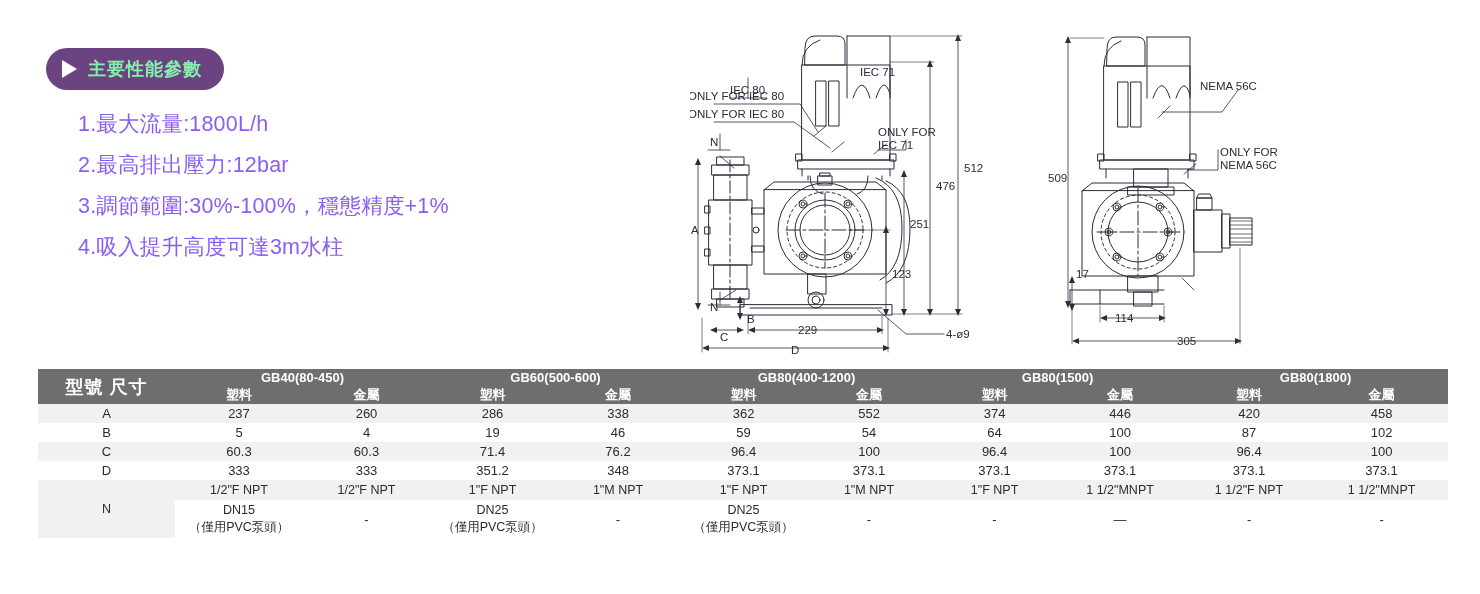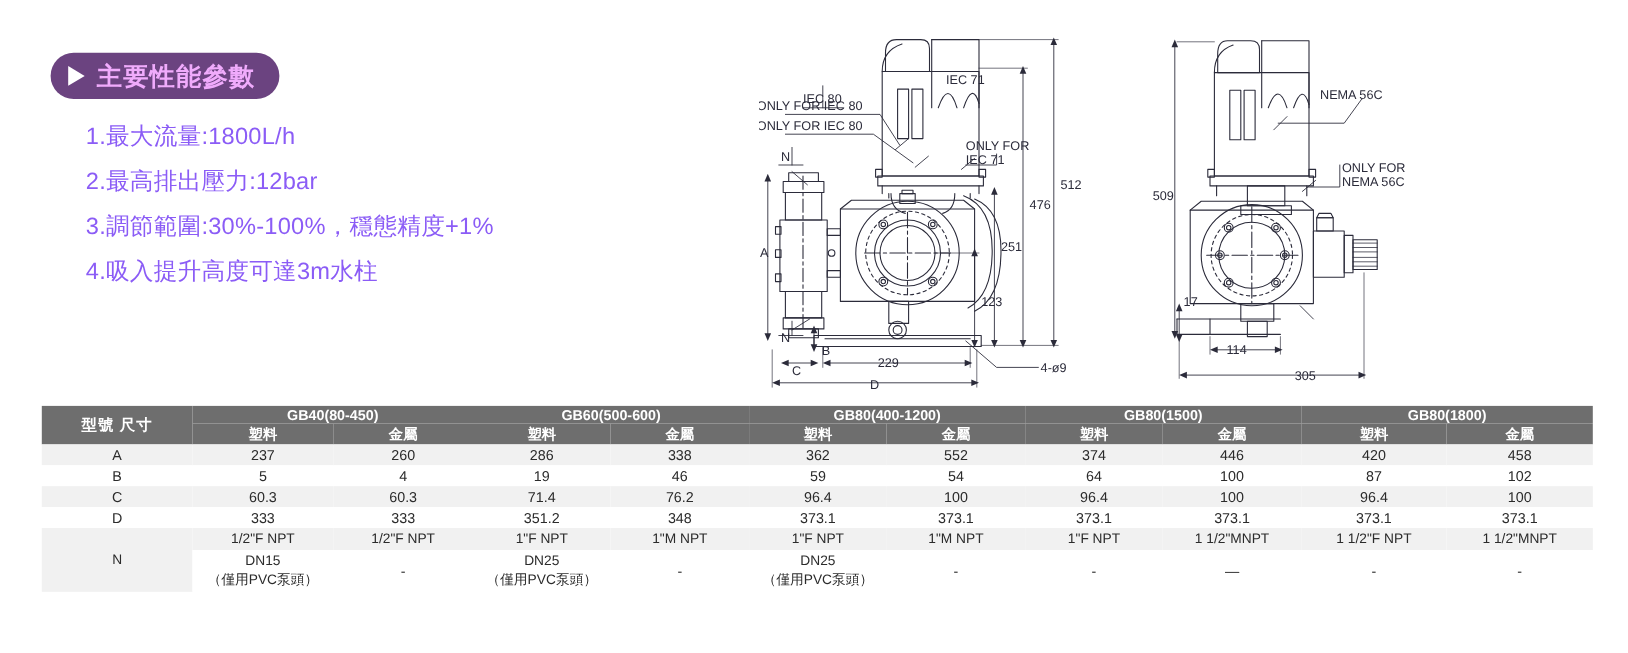--- a/index.html
+++ b/index.html
@@ -21,22 +21,22 @@
     display: flex; align-items: center; gap: 11px;
   }
   .badge-tri {
     width: 0; height: 0;
     border-left: 15px solid #ffffff;
     border-top: 9px solid transparent;
     border-bottom: 9px solid transparent;
     flex: none;
   }
   .badge-text {
-    color: #f0abfc;
-    font-size: 23px;
+    color: #86efac;
+    font-size: 18px;
     font-weight: bold;
     letter-spacing: 1px;
     white-space: nowrap;
   }
 
   
   .spec-list {
     position: absolute; left: 78px; top: 104px;
     width: 580px;
   }
@@ -71,21 +71,21 @@
     background: #6e6e6e;
     color: #ffffff;
     font-size: 13px;
     border-right: 1px solid #ffffff;
     border-bottom: 1px solid #ffffff;
   }
   .hdr-grey.last { border-right: none; }
   .hdr-model {
     background: #6e6e6e;
     color: #ffffff;
-    font-size: 14px;
+    font-size: 18px;
     border-right: 1px solid #ffffff;
     letter-spacing: 1px;
   }
   .grp-row th { height: 16px; }
   .sub-row th { height: 19px; }
   .data-row td { height: 19px; font-size: 13px; }
   .row-alt td { background: #f1f1f1; }
   .row-white td { background: #ffffff; }
   .lbl-cell {
     background: #f1f1f1;

